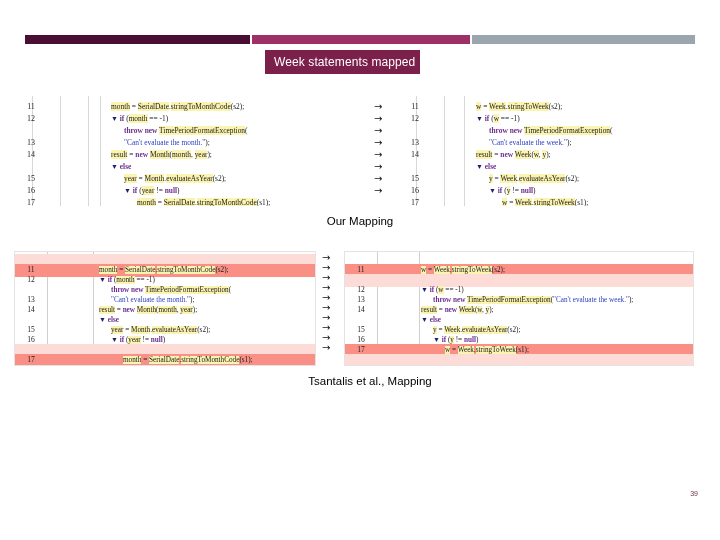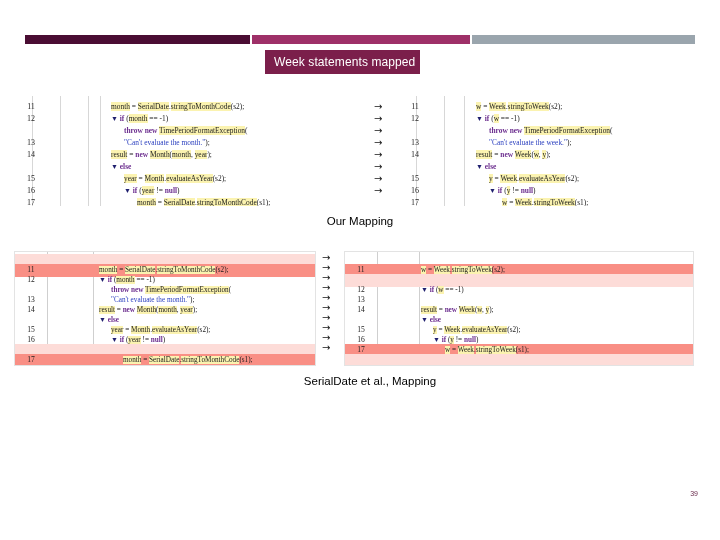--- a/index.html
+++ b/index.html
@@ -361,20 +361,21 @@
       <div class="trow hl-light" style="top: 22px;">
         <span class="tlineno"></span>
         <span class="tcode" style="left: 76px;"></span>
       </div>
       <div class="trow" style="top: 32px;">
         <span class="tlineno">12</span>
         <span class="tcode" style="left: 76px;"><span class="tri">▼</span> <span class="kw">if</span> (<span class="hl">w</span> == -1)</span>
       </div>
       <div class="trow" style="top: 42px;">
         <span class="tlineno">13</span>
+        <span class="tcode" style="left: 88px;"><span class="kw">throw</span> <span class="kw">new</span> <span class="hl">TimePeriodFormatException</span>(<span class="str">"Can't evaluate the week."</span>);</span>
       </div>
       <div class="trow" style="top: 52px;">
         <span class="tlineno">14</span>
         <span class="tcode" style="left: 76px;"><span class="hl">result</span> = <span class="kw">new</span> <span class="hl">Week</span>(<span class="hl">w</span>, <span class="hl">y</span>);</span>
       </div>
       <div class="trow" style="top: 62px;">
         <span class="tlineno"></span>
         <span class="tcode" style="left: 76px;"><span class="tri">▼</span> <span class="kw">else</span></span>
       </div>
       <div class="trow" style="top: 72px;">
@@ -389,15 +390,15 @@
         <span class="tlineno">17</span>
         <span class="tcode" style="left: 100px;"><span class="hl">w</span> = <span class="hl">Week</span>.<span class="hl">stringToWeek</span>(s1);</span>
       </div>
       <div class="trow hl-light" style="top: 102px;">
         <span class="tlineno"></span>
         <span class="tcode" style="left: 76px;"></span>
       </div>
     </div>
 </div>
 
-<div class="caption" style="left:270px; top:375px; width:200px;">SerialDate et al., Mapping</div>
+<div class="caption" style="left:270px; top:375px; width:200px;">Tsantalis et al., Mapping</div>
 
 <div class="pageno">39</div>
 
 </body></html>

